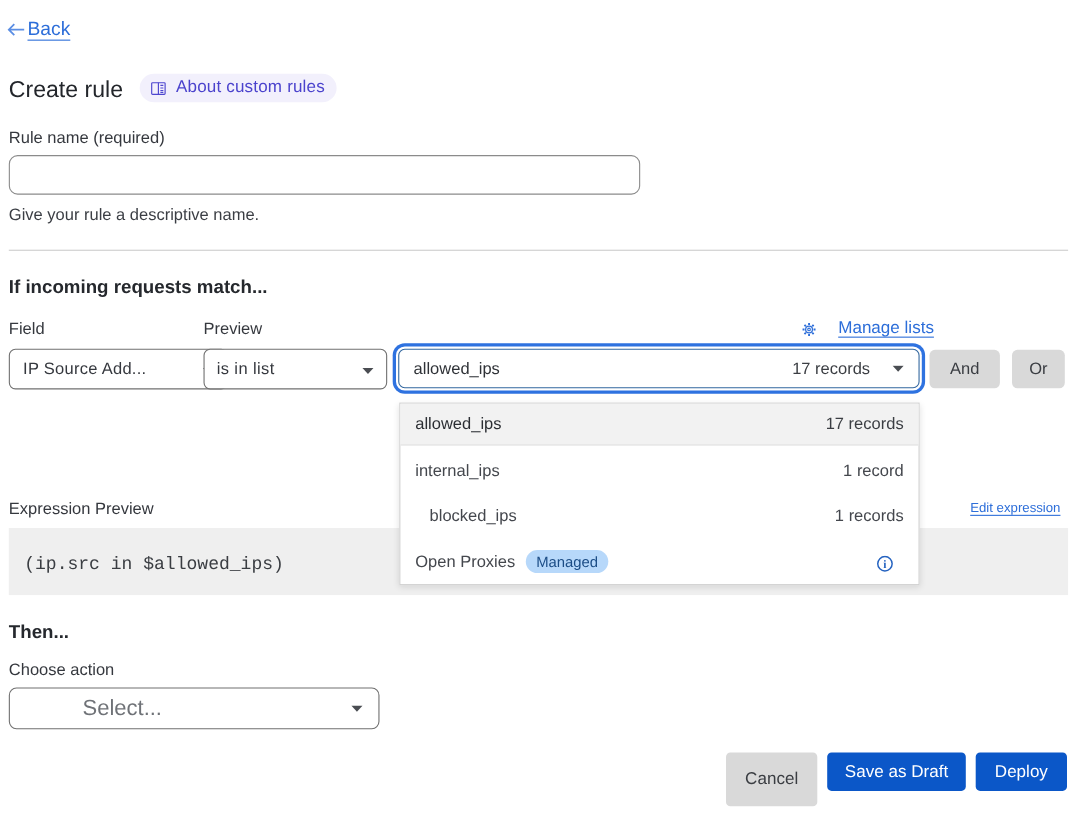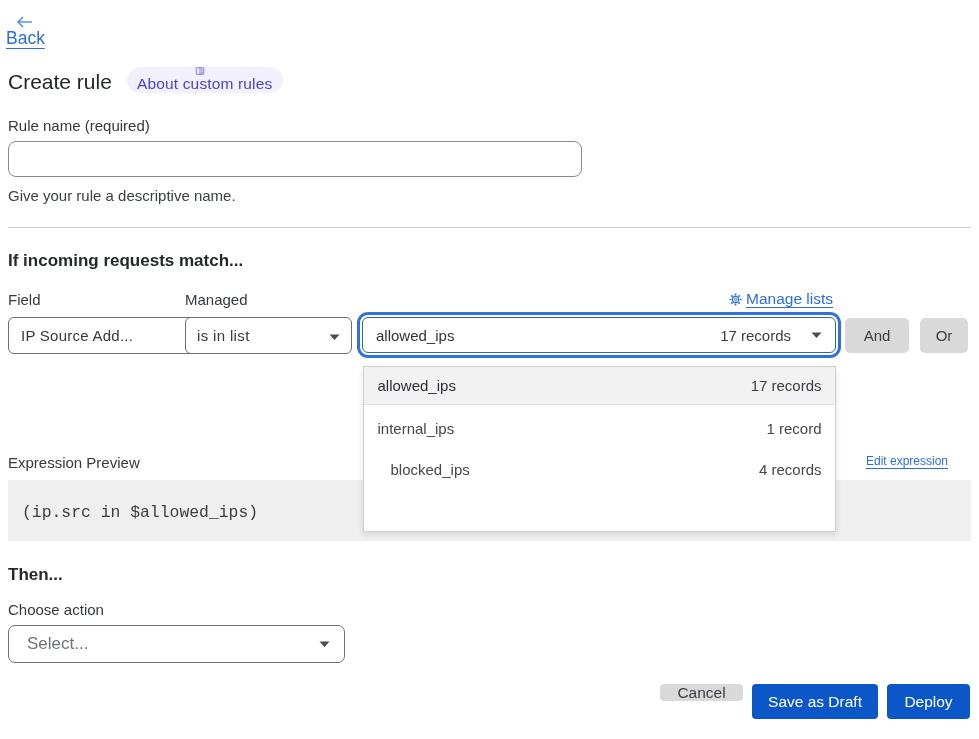--- a/index.html
+++ b/index.html
@@ -1,38 +1,38 @@
 <!DOCTYPE html>
 <html><head>
 <meta charset="utf-8">
 <style>
 * { margin:0; padding:0; box-sizing:border-box; }
 html,body { width:979px; height:739px; background:#fff; font-family:"Liberation Sans", sans-serif; }
 body { position:relative; overflow:hidden; color:#33363c; }
 .abs { position:absolute; }
-.link { color:#2d6ed9; text-decoration:underline; text-underline-offset:3px; }
+.link { color:#2d6ed9; text-decoration:underline; text-underline-offset:3px;margin-left:16px; }
 .lbl { font-size:15px; color:#35383e; }
 .selbox { border:1px solid #707070; border-radius:6px; background:#fff; display:flex; align-items:center; }
 .caret { width:11px; height:7px; }
 .grybtn { background:#d9d9d9; border-radius:5px; display:flex; align-items:center; justify-content:center; font-size:15px; color:#3a3d42; }
 .blubtn { background:#0b57c8; border-radius:4px; display:flex; align-items:center; justify-content:center; font-size:15.5px; color:#fff; }
 </style>
 </head>
 <body>
 
-<div class="abs" style="left:6px; top:16px; font-size:17.5px; color:#2d6ed9; display:flex; align-items:center;flex-direction:column;">
+<div class="abs" style="left:6px; top:16px; font-size:17.5px; color:#2d6ed9; display:flex; align-items:center;">
   <svg width="17" height="12" viewBox="0 0 17 12" style="margin-right:2px;">
       <path d="M16 6 H2 M7 1 L2 6 L7 11" stroke="#5b8ee4" stroke-width="1.6" fill="none"></path>
     </svg>
   <span style="text-decoration:underline; text-underline-offset:4px;">Back</span>
 </div>
 
 <div class="abs" style="left:8px; top:70px; font-size:21px; font-weight:normal; color:#23262b;">Create rule</div>
 
-<div class="abs" style="left:127px; top:67px; height:26px; border-radius:13px; background:#f2f0fc; display:flex; align-items:center; padding:0 11px 0 10px;flex-direction:column;">
+<div class="abs" style="left:127px; top:67px; height:26px; border-radius:13px; background:#f2f0fc; display:flex; align-items:center; padding:0 11px 0 10px;">
   <svg width="14" height="13" viewBox="0 0 14 13" style="margin-right:9px;">
     <g stroke="#4e46cf" stroke-width="1.05" fill="none">
       <rect x="0.9" y="1.2" width="12.2" height="10.6" rx="0.8"></rect>
       <path d="M7 1.2 V11.8"></path>
       <path d="M8.8 3.6 H11.5 M8.8 6 H11.5 M8.8 8.4 H11.5 M8.8 10 H11.5" stroke-width="0.95"></path>
     </g>
   </svg>
   <span style="font-size:15.5px; letter-spacing:0.15px; color:#4b43cd;">About custom rules</span>
 </div>
 
@@ -40,21 +40,21 @@
 
 <div class="abs" style="left:8px; top:141px; width:574px; height:36px; border:1px solid #8b8b8b; border-radius:8px; background:#fff;"></div>
 
 <div class="abs lbl" style="left:8px; top:187px; color:#3b3e44;">Give your rule a descriptive name.</div>
 
 <div class="abs" style="left:8px; top:227px; width:963px; height:1px; background:#cccccc;"></div>
 
 <div class="abs" style="left:8px; top:251px; font-size:17px; font-weight:bold; color:#25282d;">If incoming requests match...</div>
 
 <div class="abs lbl" style="left:8px; top:291px;">Field</div>
-<div class="abs lbl" style="left:185px; top:291px;">Managed</div>
+<div class="abs lbl" style="left:185px; top:291px;">Preview</div>
 <div class="abs lbl" style="left:362px; top:291px;margin-top:36px;">Value</div>
 
 <div class="abs" style="left:729px; top:290px; display:flex; align-items:center;">
   <svg width="13" height="13" viewBox="0 0 13 13" style="margin-right:4px;">
     <g stroke="#2d6ed9" fill="none">
       <circle cx="6.5" cy="6.5" r="3.1" stroke-width="1.15"></circle>
       <circle cx="6.5" cy="6.5" r="1.2" stroke-width="1.0"></circle>
       <g stroke-width="1.7">
         <path d="M6.5 0.6 V2.4 M6.5 10.6 V12.4 M0.6 6.5 H2.4 M10.6 6.5 H12.4 M2.33 2.33 L3.6 3.6 M9.4 9.4 L10.67 10.67 M10.67 2.33 L9.4 3.6 M3.6 9.4 L2.33 10.67"></path>
       </g>
@@ -98,29 +98,37 @@
   <div style="height:38px; background:#f2f2f2; border-bottom:1px solid #e2e2e2; display:flex; align-items:center; padding:0 13.5px;">
     <span style="color:#2b2e33;">allowed_ips</span>
     <span style="margin-left:auto; color:#3b3e43;">17 records</span>
   </div>
   <div style="height:43px; display:flex; align-items:center; padding:3px 13.5px 0;">
     <span style="color:#44474d;">internal_ips</span>
     <span style="margin-left:auto; color:#44474d;">1 record</span>
   </div>
   <div style="height:42px; display:flex; align-items:center; padding:0 13.5px;">
     <span style="color:#44474d;padding-left:13px;">blocked_ips</span>
-    <span style="margin-left:auto; color:#44474d;">4 records</span>
+    <span style="margin-left:auto; color:#44474d;">1 records</span>
+  </div>
+  <div style="height:41px; display:flex; align-items:center; padding:0 13.5px;">
+    <span style="color:#44474d;">Open Proxies</span>
+    <span style="margin-left:10px; background:#b7d8fa; color:#1c4d86; font-size:13.5px; height:21px; display:flex; align-items:center; padding:0 9px; border-radius:11px;">Managed</span>
+    <svg style="margin-left:auto; margin-right:10px; margin-top:3px;" width="15" height="15" viewBox="0 0 15 15">
+      <circle cx="7.5" cy="7.5" r="6.55" fill="none" stroke="#2563c0" stroke-width="1.35"></circle>
+      <text x="7.5" y="11.2" text-anchor="middle" font-family="Liberation Serif, serif" font-size="10.5" font-weight="bold" fill="#2563c0">i</text>
+    </svg>
   </div>
 </div>
 
 <div class="abs" style="left:8px; top:565px; font-size:17px; font-weight:bold; color:#25282d;">Then...</div>
 <div class="abs lbl" style="left:8px; top:601px;">Choose action</div>
 
 <div class="abs selbox" style="left:8px; top:625px; width:337px; height:38px; padding:0 14px 0 18px; border-radius:7px;">
-  <span style="font-size:17px; color:#6f7277;">Select...</span>
+  <span style="font-size:20px; color:#6f7277;margin-left:48px;">Select...</span>
   <svg class="caret" style="margin-left:auto;" viewBox="0 0 11 7">
       <path d="M0.5 0.5 L5.5 6 L10.5 0.5 Z" fill="#4a4d52"></path>
     </svg>
 </div>
 
-<div class="abs grybtn" style="left:660px; top:684px; width:83px; height:17px; border-radius:4px; font-size:15.5px;">Cancel</div>
+<div class="abs grybtn" style="left:660px; top:684px; width:83px; height:49px; border-radius:4px; font-size:15.5px;">Cancel</div>
 <div class="abs blubtn" style="left:752px; top:684px; width:126px; height:35px;">Save as Draft</div>
 <div class="abs blubtn" style="left:887px; top:684px; width:83px; height:35px;">Deploy</div>
 
 </body></html>

